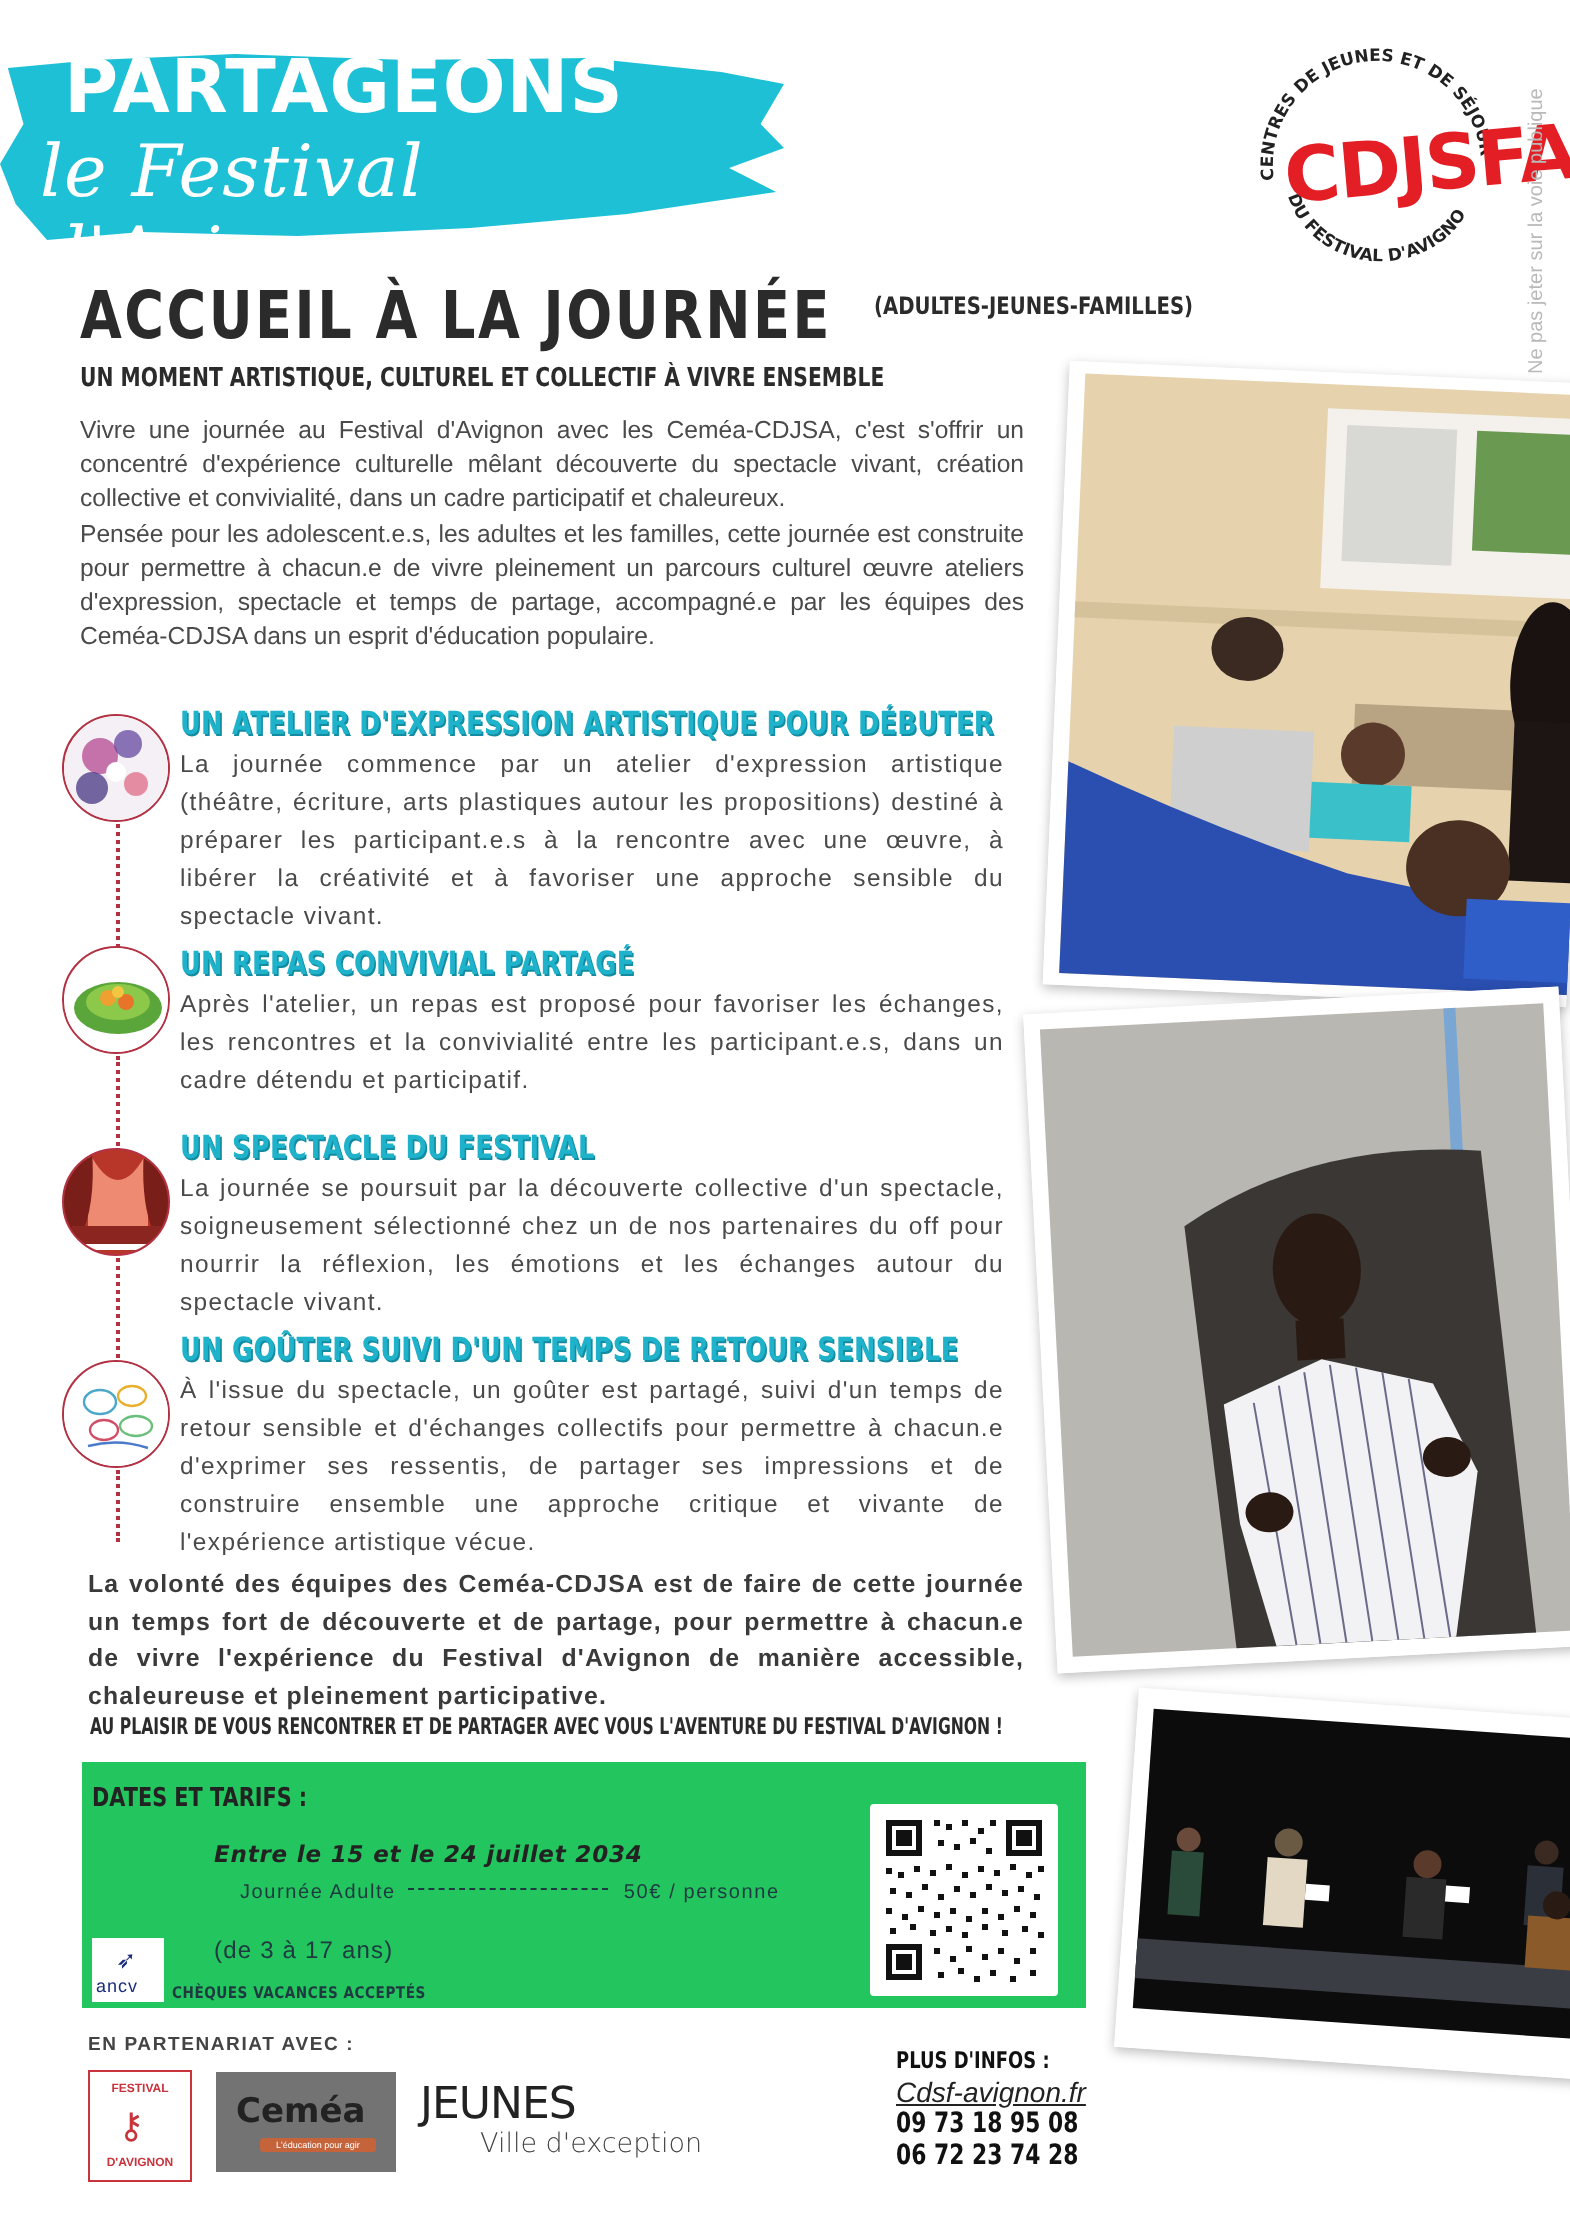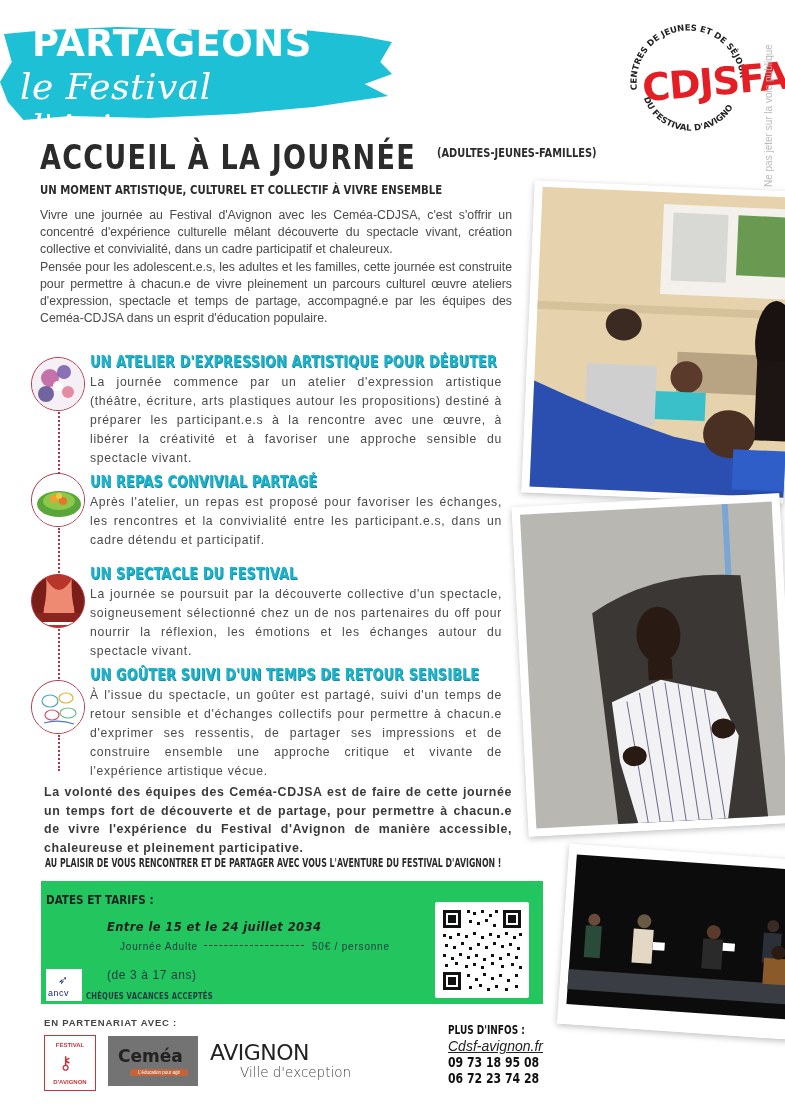--- a/index.html
+++ b/index.html
@@ -273,21 +273,21 @@
 <div class="fest-logo">
   <div class="t" style="top:6px;">FESTIVAL</div>
   <div class="keys">⚷</div>
   <div class="t" style="bottom:5px;">D'AVIGNON</div>
 </div>
 <div class="cemea-logo">
   <div class="name">Ceméa</div>
   <div class="tag">L'éducation pour agir</div>
 </div>
 <div class="avignon-logo">
-  <div class="big">AVIGNON</div>
+  <div class="big">JEUNES</div>
   <div class="small">Ville d'exception</div>
 </div>
 
 <div class="infos">
   <div class="lbl">PLUS D'INFOS :</div>
   <a class="link">Cdsf-avignon.fr</a>
   <div class="phone">09 73 18 95 08</div>
   <div class="phone">06 72 23 74 28</div>
 </div>
 

